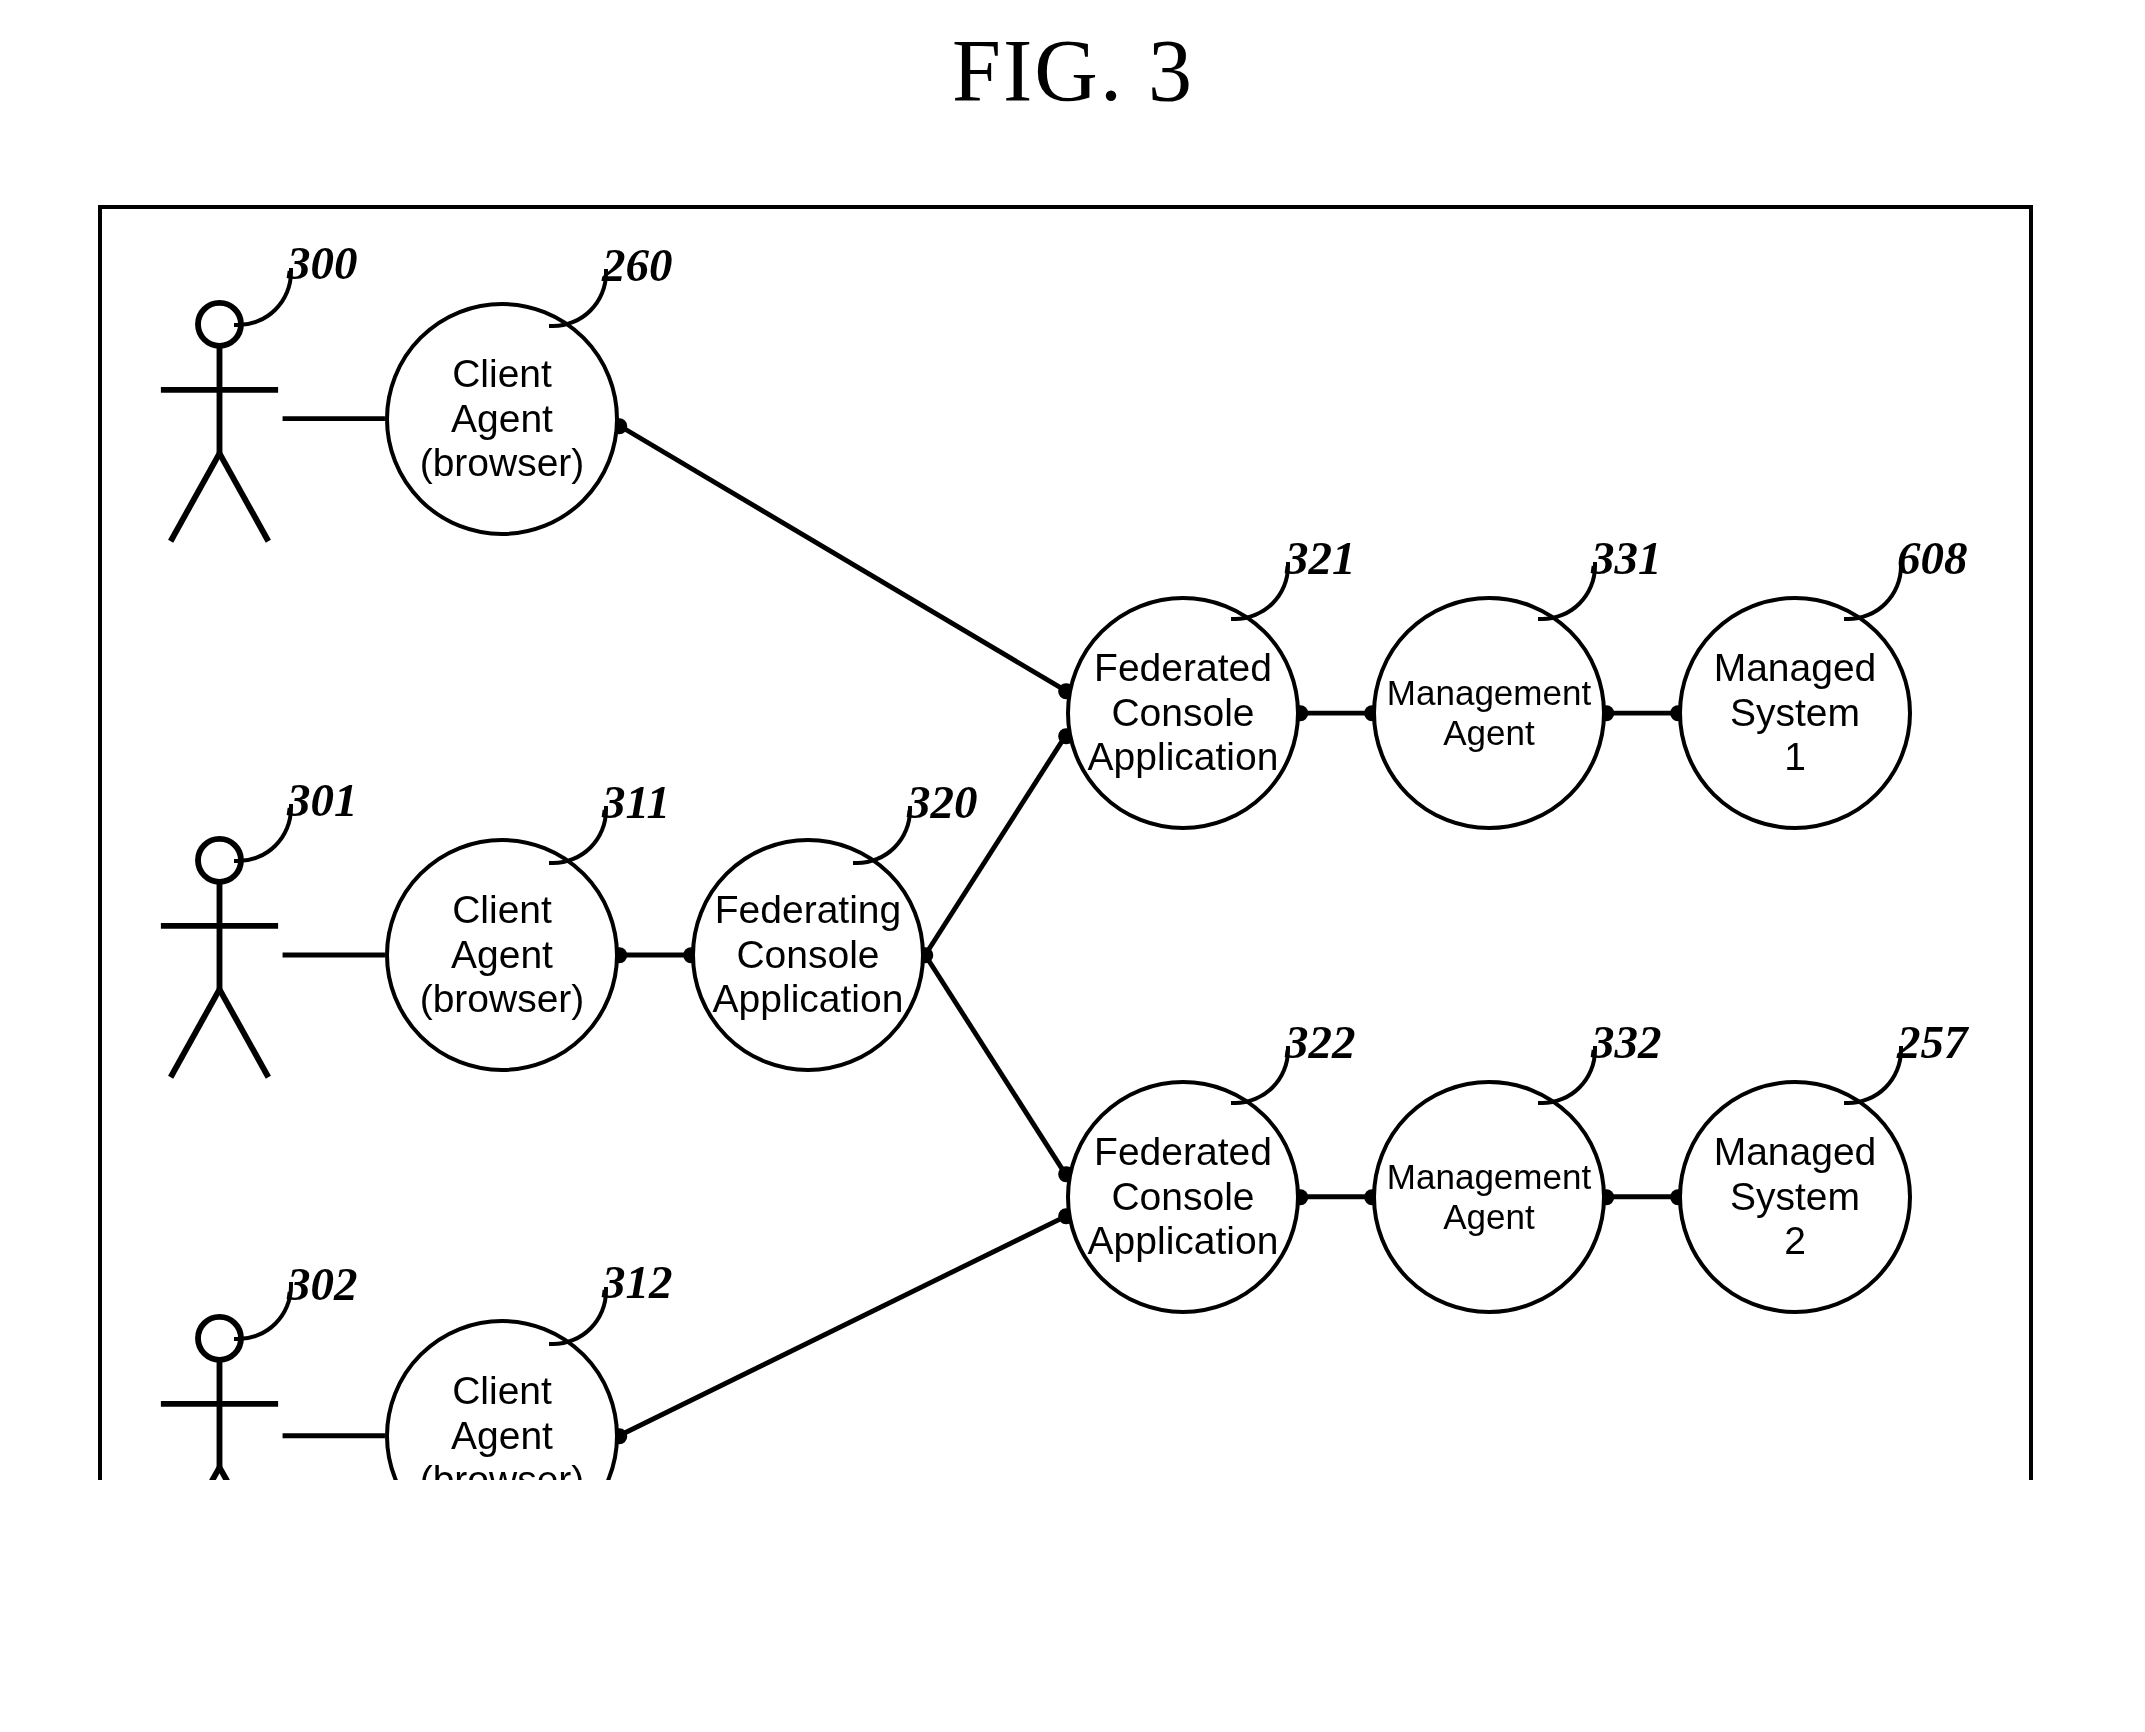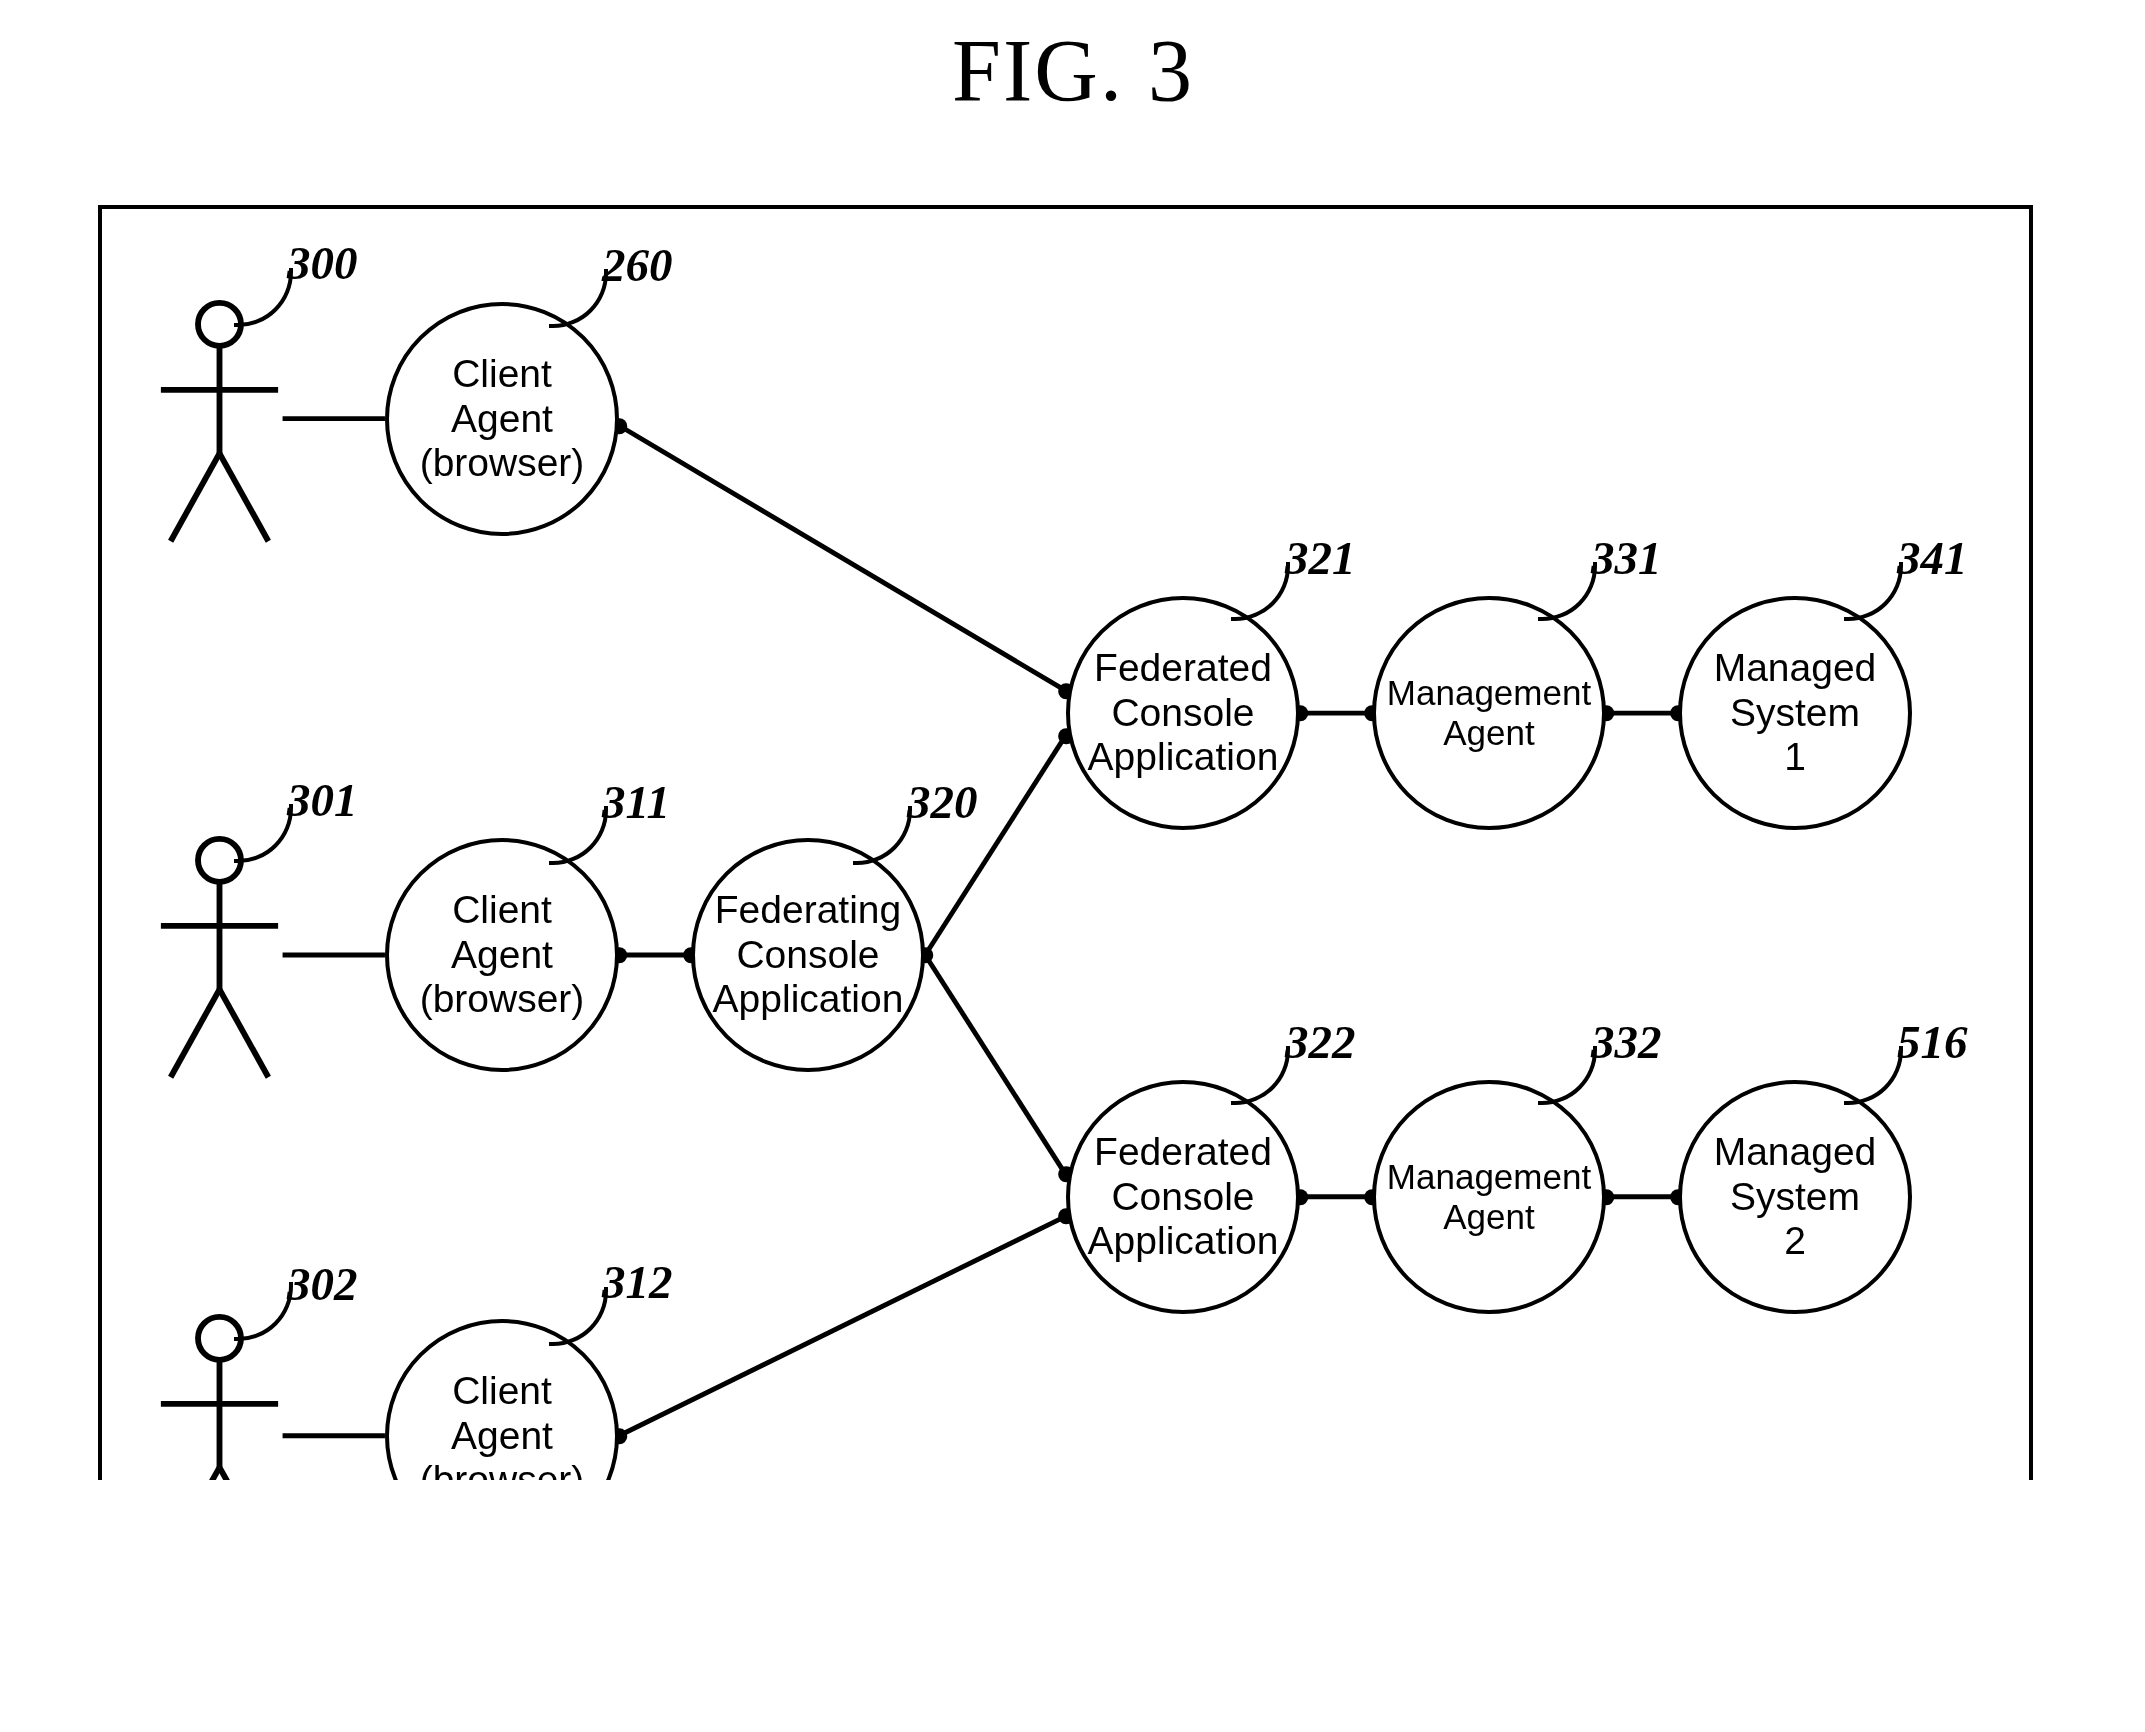--- a/index.html
+++ b/index.html
@@ -244,19 +244,19 @@
     <div class="ref" style="left:1183px; top:322px;">321</div>
     <div class="leader" style="left:1129px; top:837px;"></div>
     <div class="ref" style="left:1183px; top:806px;">322</div>
 
     <div class="leader" style="left:1436px; top:353px;"></div>
     <div class="ref" style="left:1489px; top:322px;">331</div>
     <div class="leader" style="left:1436px; top:837px;"></div>
     <div class="ref" style="left:1489px; top:806px;">332</div>
 
     <div class="leader" style="left:1742px; top:353px;"></div>
-    <div class="ref" style="left:1795px; top:322px;">341</div>
+    <div class="ref" style="left:1795px; top:322px;">608</div>
     <div class="leader" style="left:1742px; top:837px;"></div>
-    <div class="ref" style="left:1795px; top:806px;">516</div>
+    <div class="ref" style="left:1795px; top:806px;">257</div>
 
   </div>
 </div>
 
 
 </body></html>

